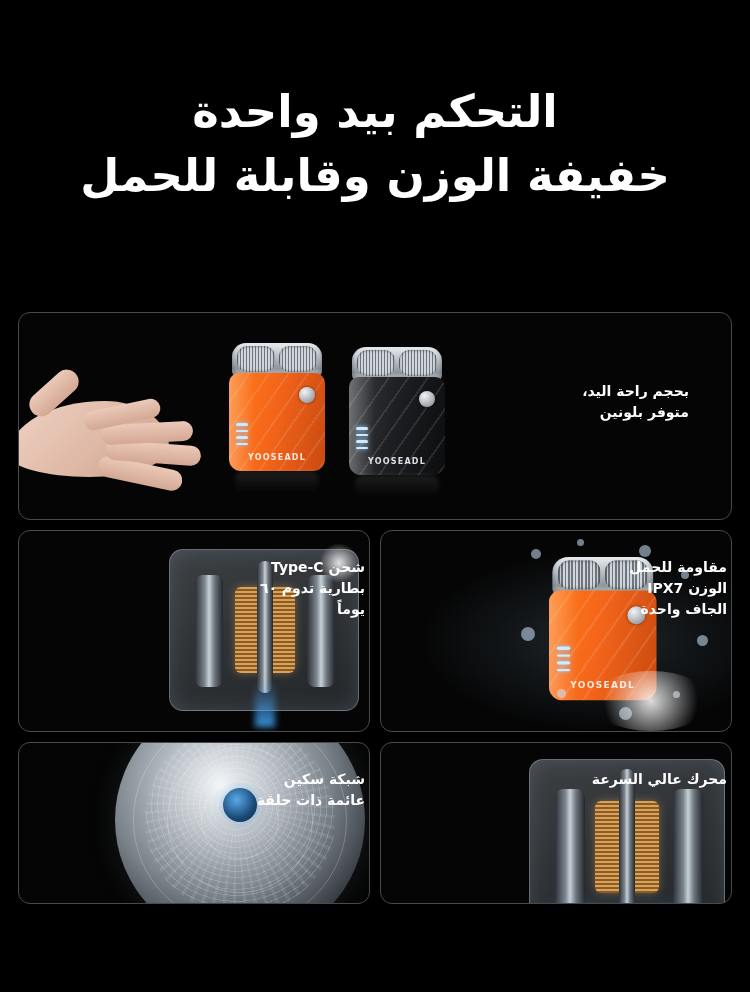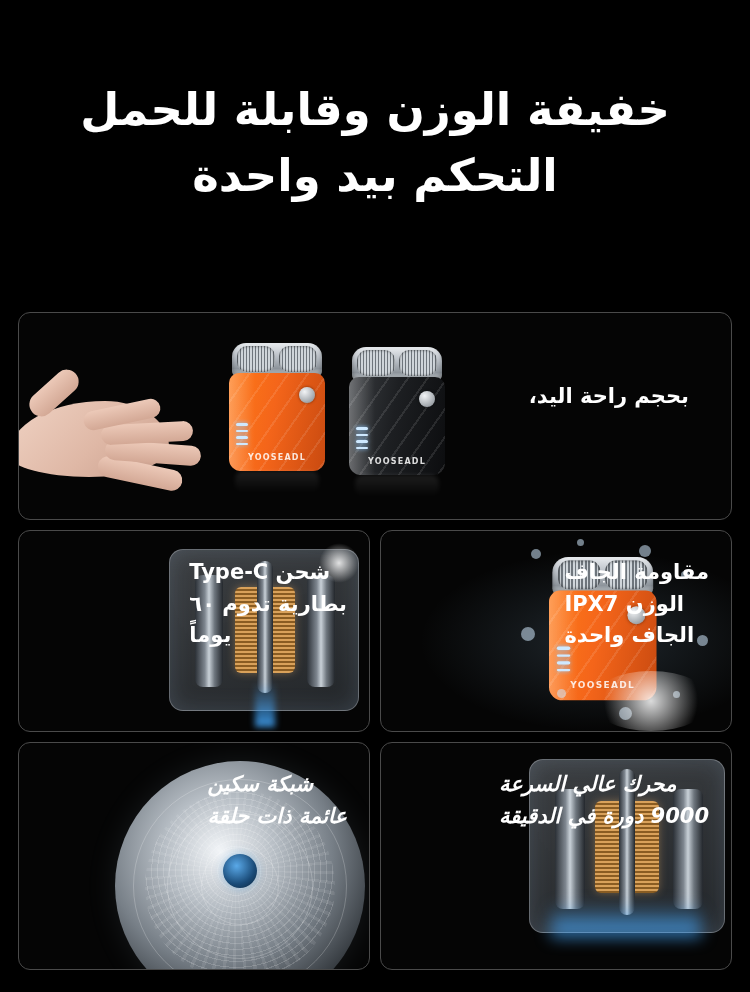--- a/index.html
+++ b/index.html
@@ -62,32 +62,32 @@
 
   .row {
     display: flex;
     gap: 10px;
     margin-bottom: 10px;
   }
   .card-half {
     width: 352px;
     height: 202px;
   }
-  .card-half.tall { height: 228px; font-style: italic; }
+  .card-half.tall { height: 162px; }
 
   .caption {
-    font-size: 21px;
+    font-size: 14px;
     font-weight: bold;
     line-height: 1.5;
     direction: rtl;
     z-index: 5;
   }
   .caption .cl { display: block; white-space: nowrap; }
 
-  .cap-tr { position: absolute; top: 26px; right: 22px; text-align: left; }
+  .cap-tr { position: absolute; top: 26px; right: 4px; text-align: right; }
 
   
   .scene { position: absolute; inset: 0; }
 
   
   .hand {
     position: absolute;
     left: -10px; top: 62px;
     width: 210px; height: 140px;
   }
@@ -255,22 +255,22 @@
   .spark {
     position: absolute;
     background: radial-gradient(circle, rgba(255,255,255,.85), rgba(255,255,255,0) 70%);
     border-radius: 50%;
   }
 </style>
 </head>
 <body>
 
 <div class="headline">
+  <div class="line line2">التحكم بيد واحدة</div>
   <div class="line line1">خفيفة الوزن وقابلة للحمل</div>
-  <div class="line line2">التحكم بيد واحدة</div>
 </div>
 
 <div class="cards">
 
   <div class="card card-top">
     <div class="scene">
       <div class="hand">
         <div class="palm"></div>
         <div class="finger f1"></div>
         <div class="finger f2"></div>
@@ -309,20 +309,21 @@
               <i></i>
             </div>
           <div class="brand">YOOSEADL</div>
         </div>
         <div class="reflect"></div>
       </div>
     </div>
 
     <div class="caption">
       <span class="cl">بحجم راحة اليد،</span>
+      <span class="cl">متوفر بلونين</span>
     </div>
   </div>
 
   <div class="row">
 
     <div class="card card-half">
       <div class="scene splash">
         <div class="shaver" style="left:168px; top:26px; transform:scale(1.12); transform-origin:left top;">
           <div class="head"></div>
           <div class="body body-orange">
@@ -343,21 +344,21 @@
         <div class="drop" style="left:258px; top:14px;  width:12px; height:12px;"></div>
         <div class="drop" style="left:300px; top:40px;  width:8px;  height:8px;"></div>
         <div class="drop" style="left:140px; top:96px;  width:14px; height:14px;"></div>
         <div class="drop" style="left:316px; top:104px; width:11px; height:11px;"></div>
         <div class="drop" style="left:176px; top:158px; width:9px;  height:9px;"></div>
         <div class="drop" style="left:238px; top:176px; width:13px; height:13px;"></div>
         <div class="drop" style="left:292px; top:160px; width:7px;  height:7px;"></div>
         <div class="spark" style="left:210px; top:140px; width:120px; height:60px;"></div>
       </div>
       <div class="caption cap-tr">
-        <span class="cl">مقاومة الجاف</span>
+        <span class="cl">مقاومة للحمل</span>
         <span class="cl">الوزن IPX7</span>
         <span class="cl">الجاف واحدة</span>
       </div>
     </div>
 
     <div class="card card-half">
       <div class="scene motor">
         <div class="shell" style="left:150px; top:18px; width:190px; height:162px;"></div>
         <div class="cyl" style="left:176px; top:44px; width:28px; height:112px;"></div>
         <div class="cyl" style="left:288px; top:44px; width:28px; height:112px;"></div>
@@ -380,21 +381,20 @@
       <div class="scene motor">
         <div class="shell" style="left:148px; top:16px; width:196px; height:174px;"></div>
         <div class="cyl" style="left:174px; top:46px; width:30px; height:120px;"></div>
         <div class="cyl" style="left:292px; top:46px; width:30px; height:120px;"></div>
         <div class="coil" style="left:214px; top:58px; width:64px; height:92px;"></div>
         <div class="cyl" style="left:238px; top:26px; width:16px; height:146px; border-radius:8px;"></div>
         <div class="glow" style="left:170px; top:160px; width:150px; height:34px; filter:blur(8px);"></div>
       </div>
       <div class="caption cap-tr">
         <span class="cl">محرك عالي السرعة</span>
-        <span class="cl">9000 دورة في الدقيقة</span>
       </div>
     </div>
 
     <div class="card card-half tall">
       <div class="scene">
         <div class="foil">
           <div class="mesh"></div>
           <div class="ring" style="inset:18px;"></div>
           <div class="ring" style="inset:52px;"></div>
           <div class="ring" style="inset:86px;"></div>

